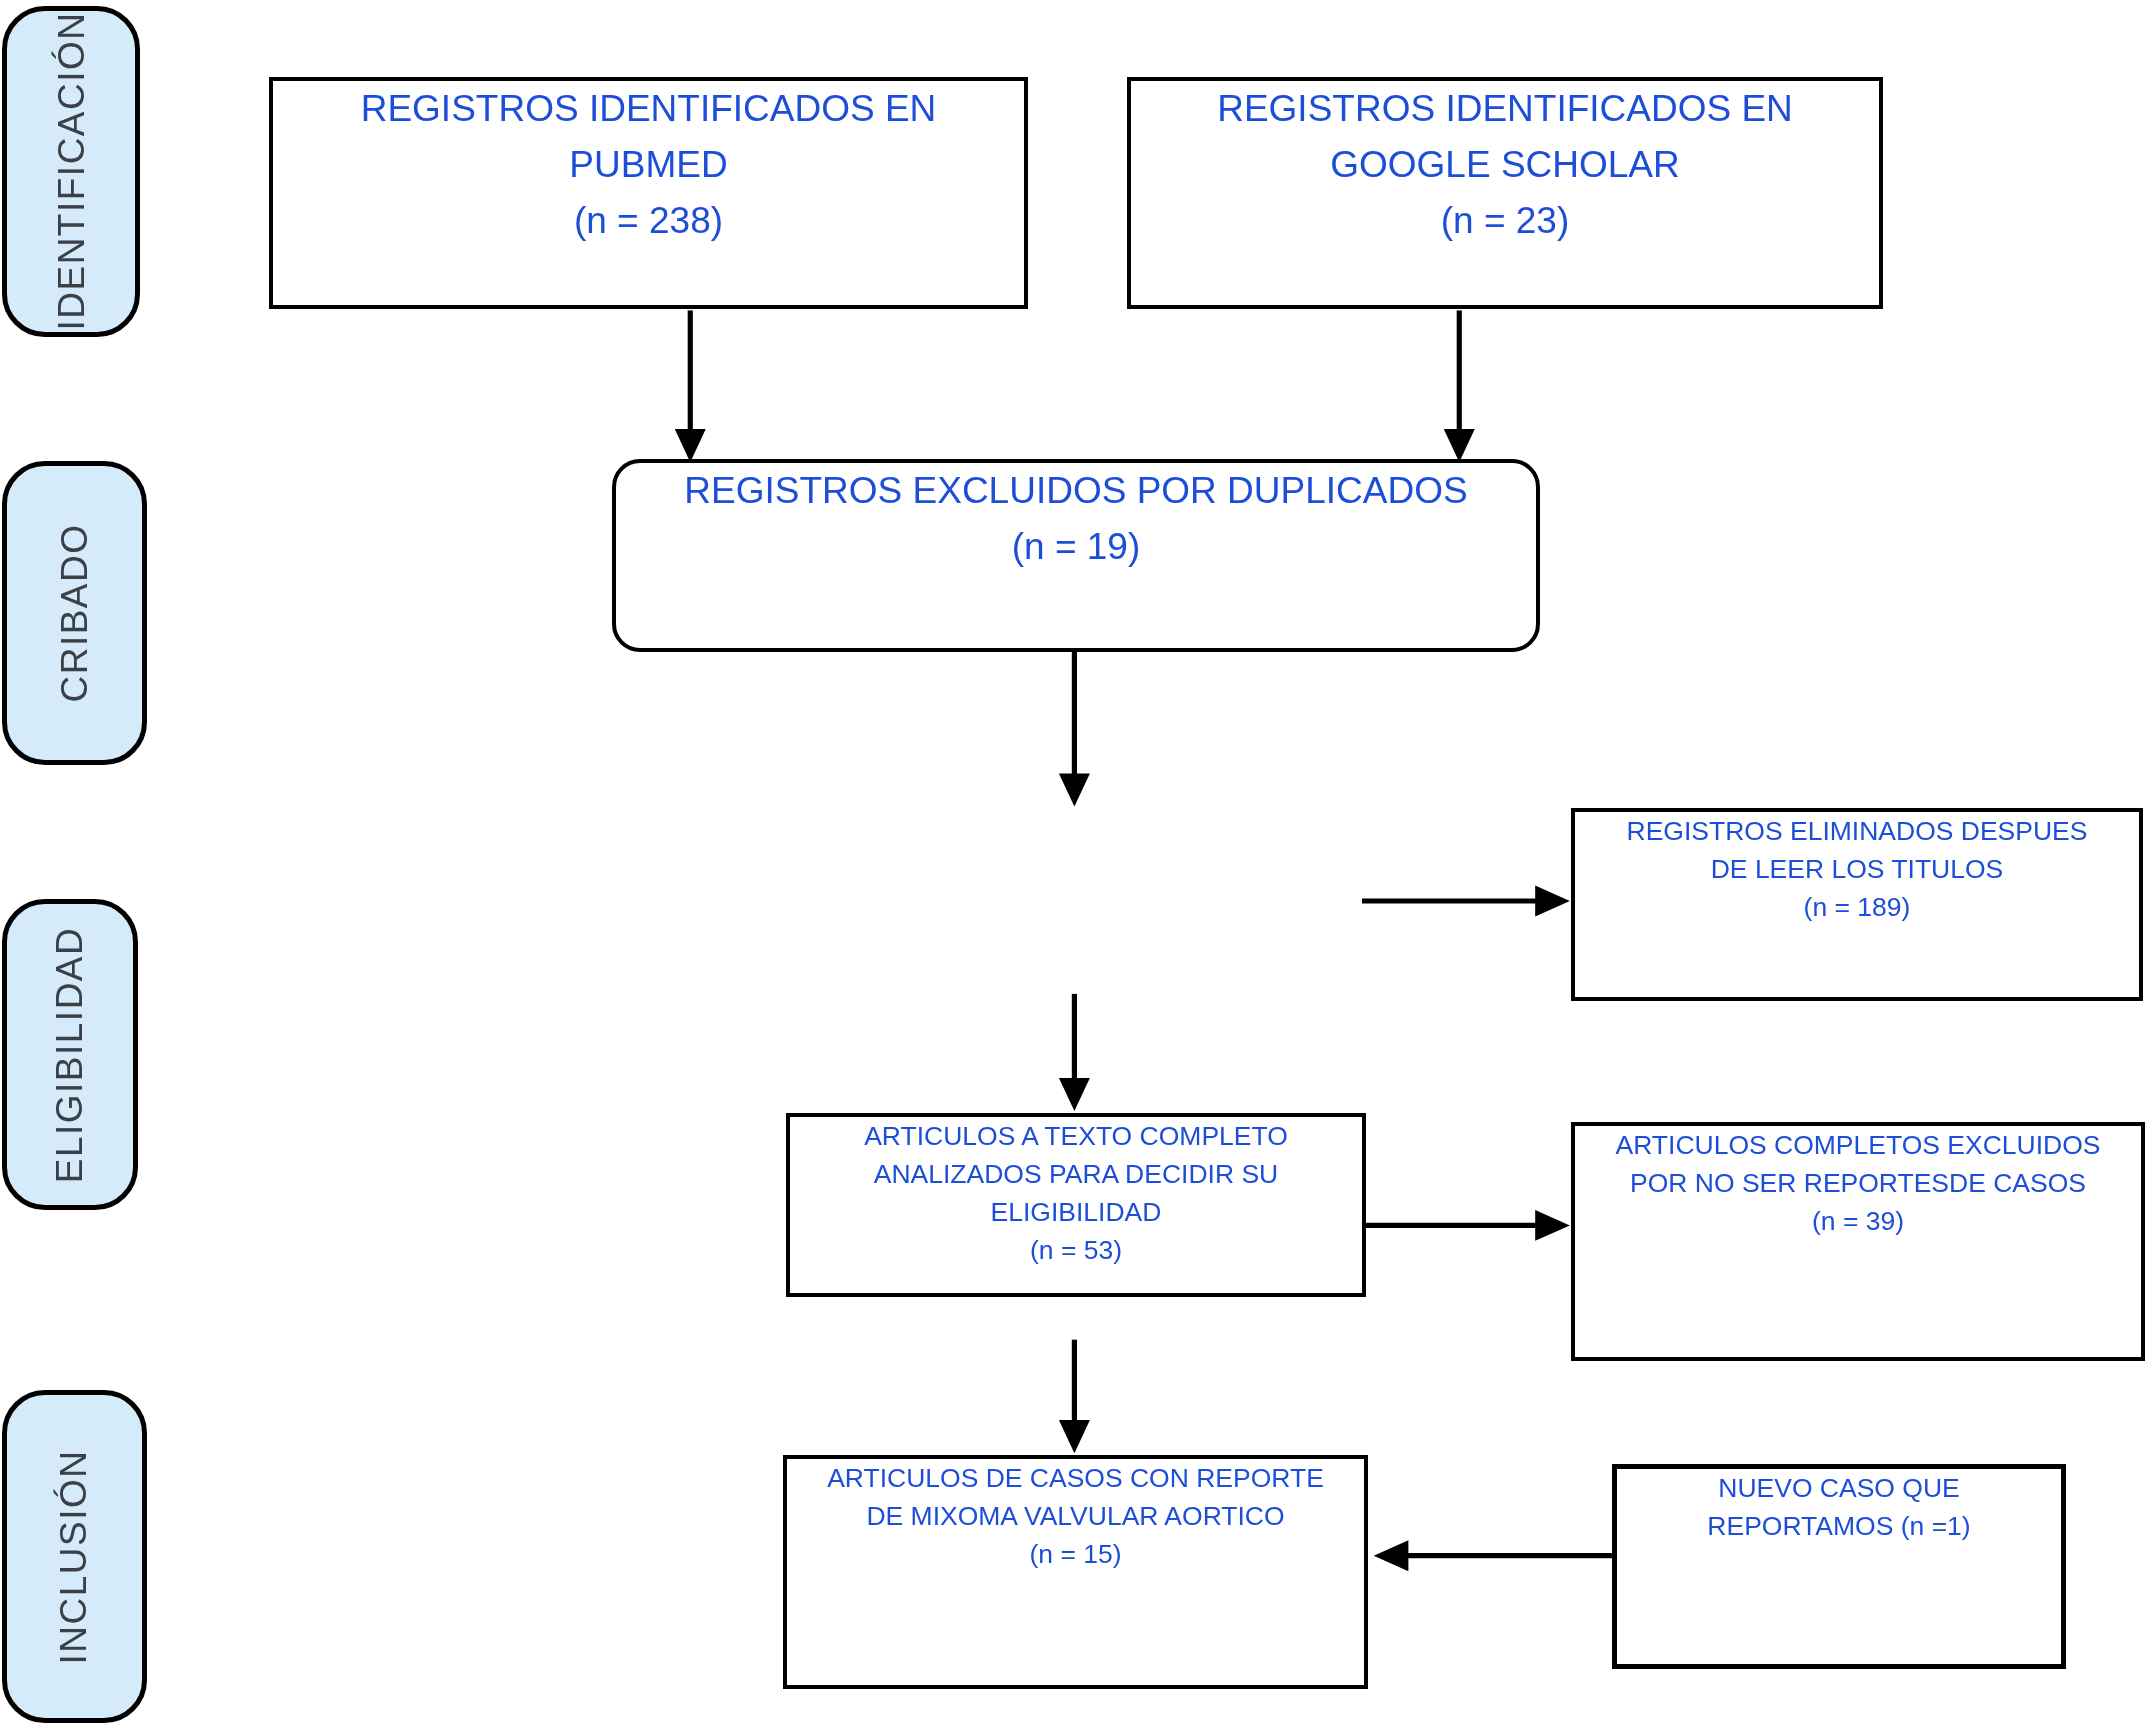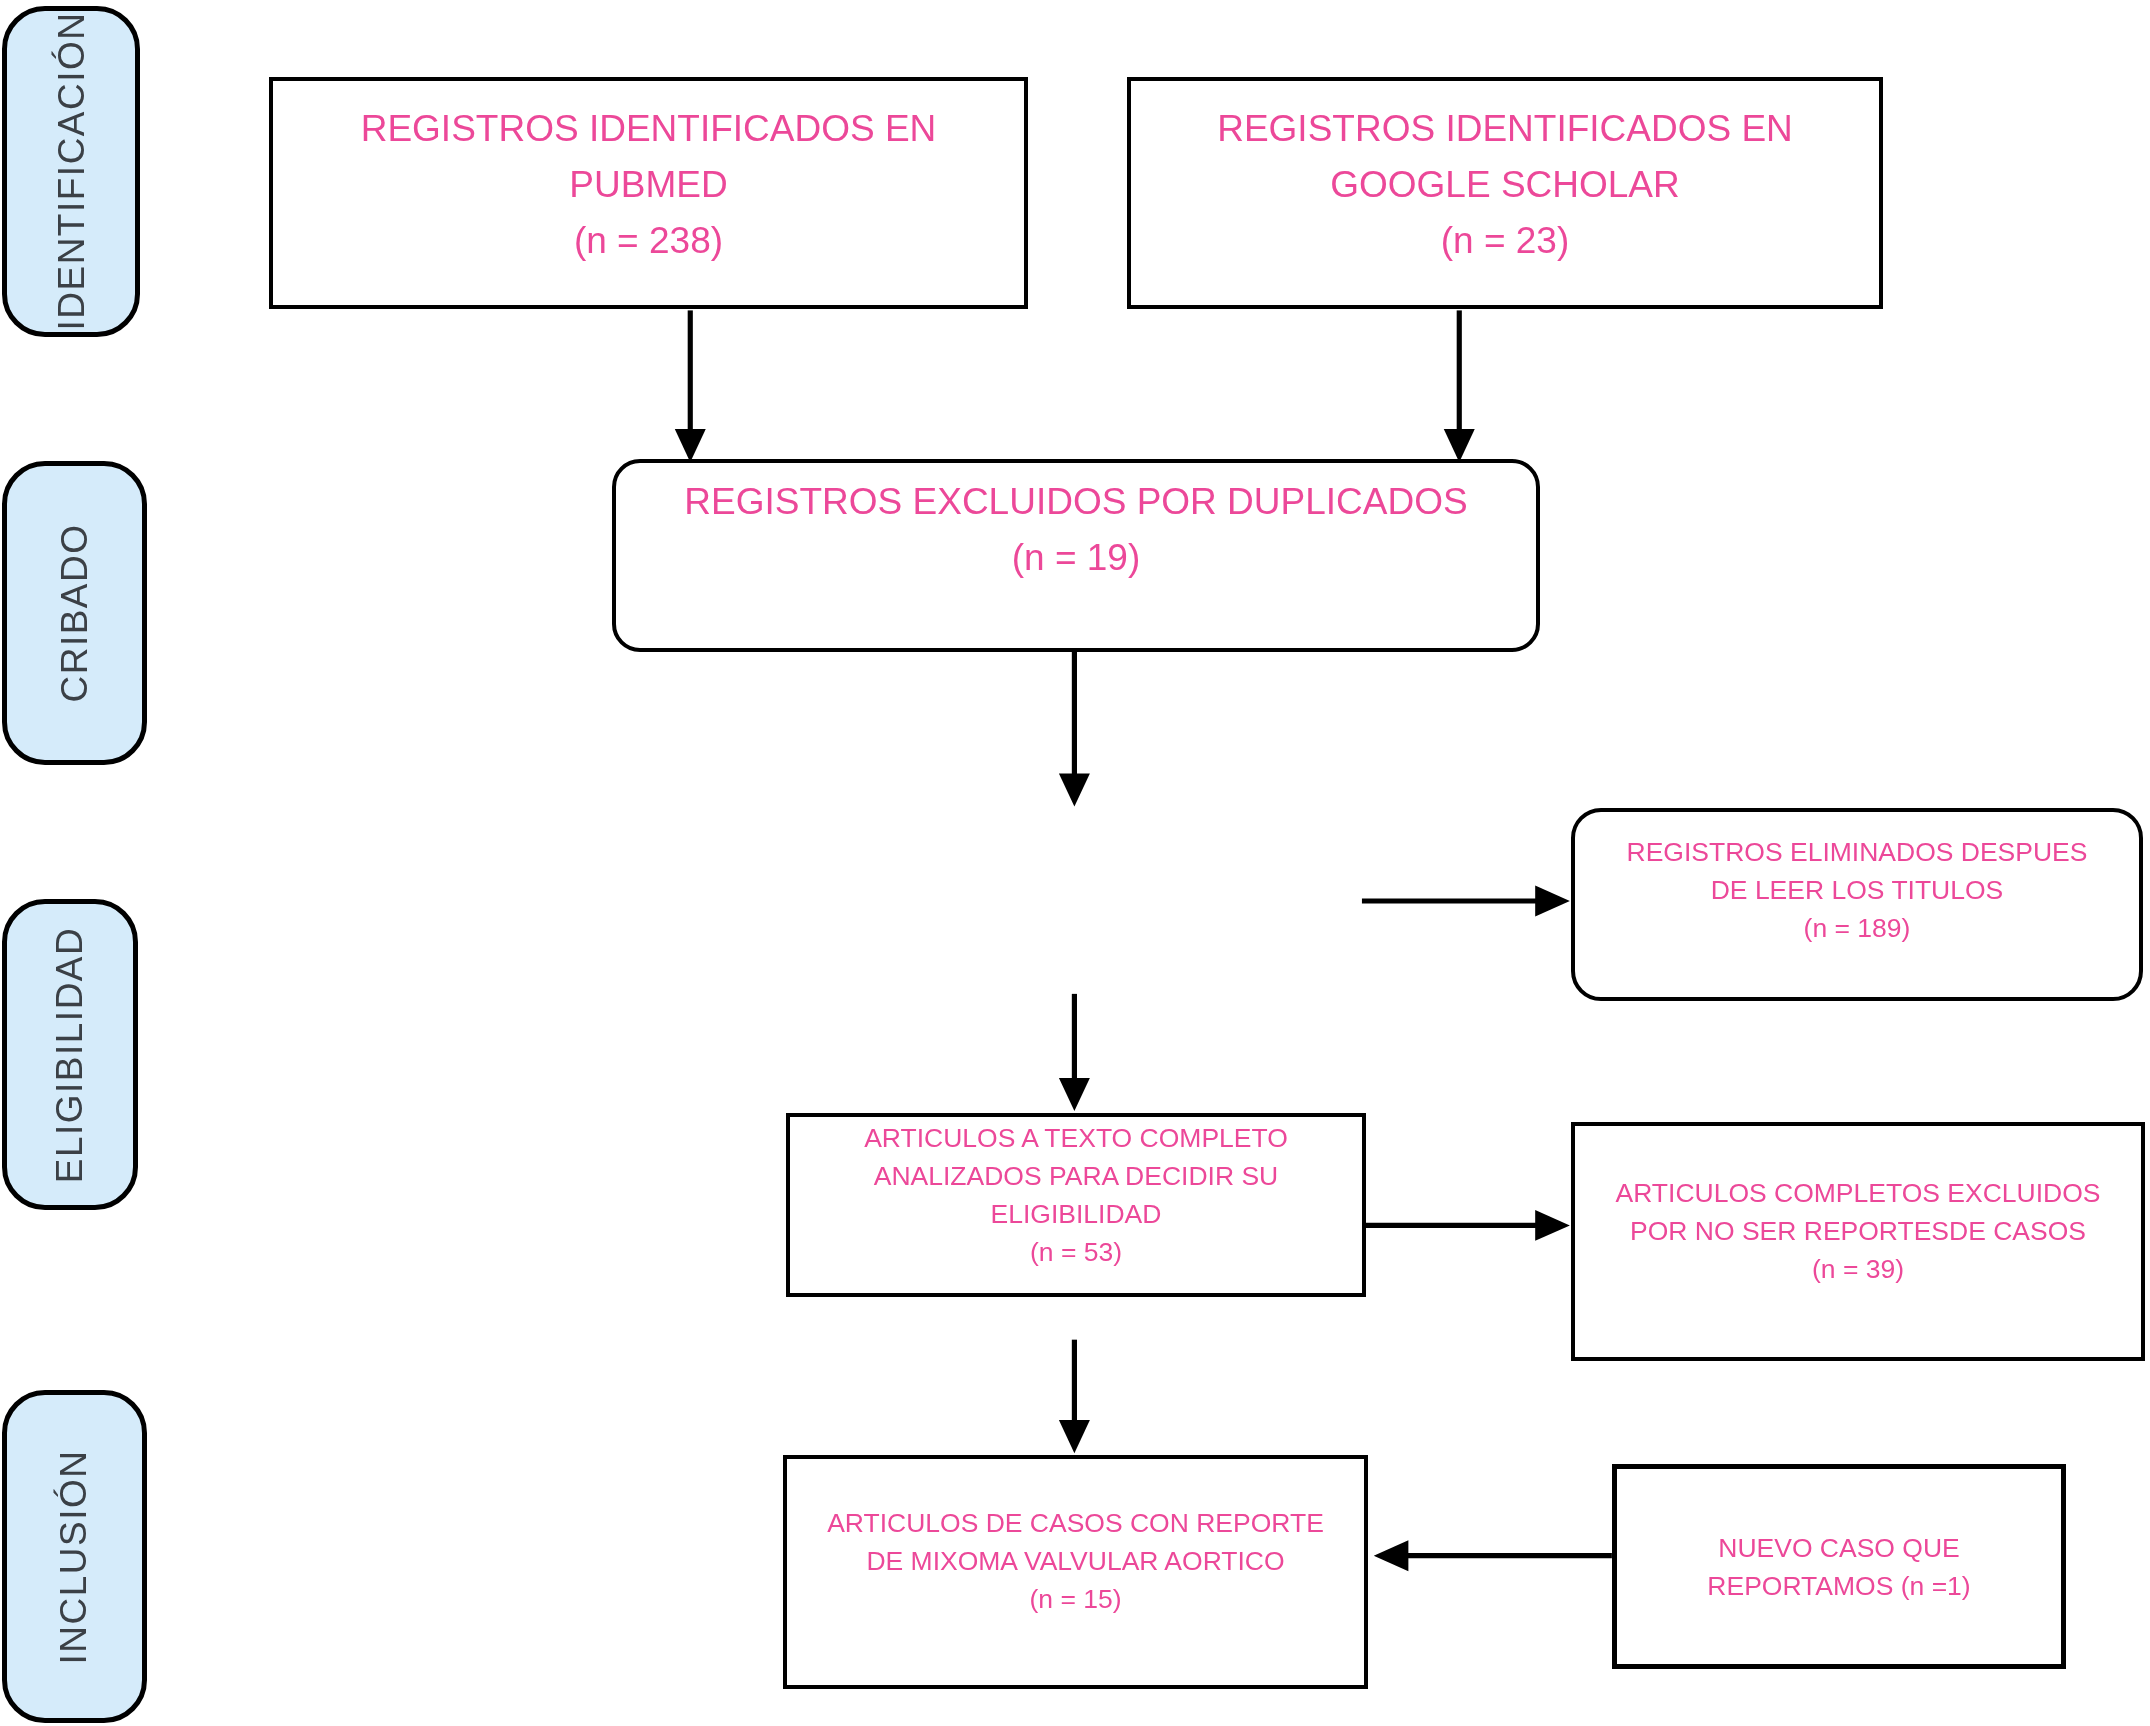--- a/index.html
+++ b/index.html
@@ -43,33 +43,33 @@
 
   
   .box{
     position:absolute;
     background:#ffffff;
     border:4.4px solid #000000;
     box-sizing:border-box;
     display:flex;
     flex-direction:column;
     align-items:center;
-    justify-content:center;
+    justify-content:flex-start;
     text-align:center;
-    color:#ec4899;
+    color:#1d4ed8;
     z-index:2;
   }
   .box.big{font-size:37px;line-height:56px;}
   .box.small{font-size:26.5px;line-height:38px;}
 
   #box-pubmed{left:269px;top:77px;width:759px;height:232px;padding-bottom:16px;}
   #box-google{left:1127px;top:77px;width:756px;height:232px;padding-bottom:16px;}
   #box-duplicados{left:612px;top:459px;width:928px;height:193px;padding-bottom:52px;border-radius:28px;}
   #box-examinados{left:789px;top:807px;width:573px;height:189px;padding-bottom:34px;}
-  #box-eliminados{left:1571px;top:808px;width:572px;height:193px;padding-bottom:29.5px;border-radius:30px;}
+  #box-eliminados{left:1571px;top:808px;width:572px;height:193px;padding-bottom:29.5px;}
   #box-texto-completo{left:786px;top:1113px;width:580px;height:184px;padding-bottom:20px;}
   #box-excluidos-completos{left:1571px;top:1110px;width:574px;height:239px;padding-bottom:22px;margin-top:12px;}
   #box-mixoma{left:783px;top:1455px;width:585px;height:234px;padding-bottom:22px;}
   #box-nuevo-caso{left:1612px;top:1464px;width:454px;height:205px;border-width:5.9px;}
 </style>
 </head>
 <body>
 
 <div class="canvas">
 

